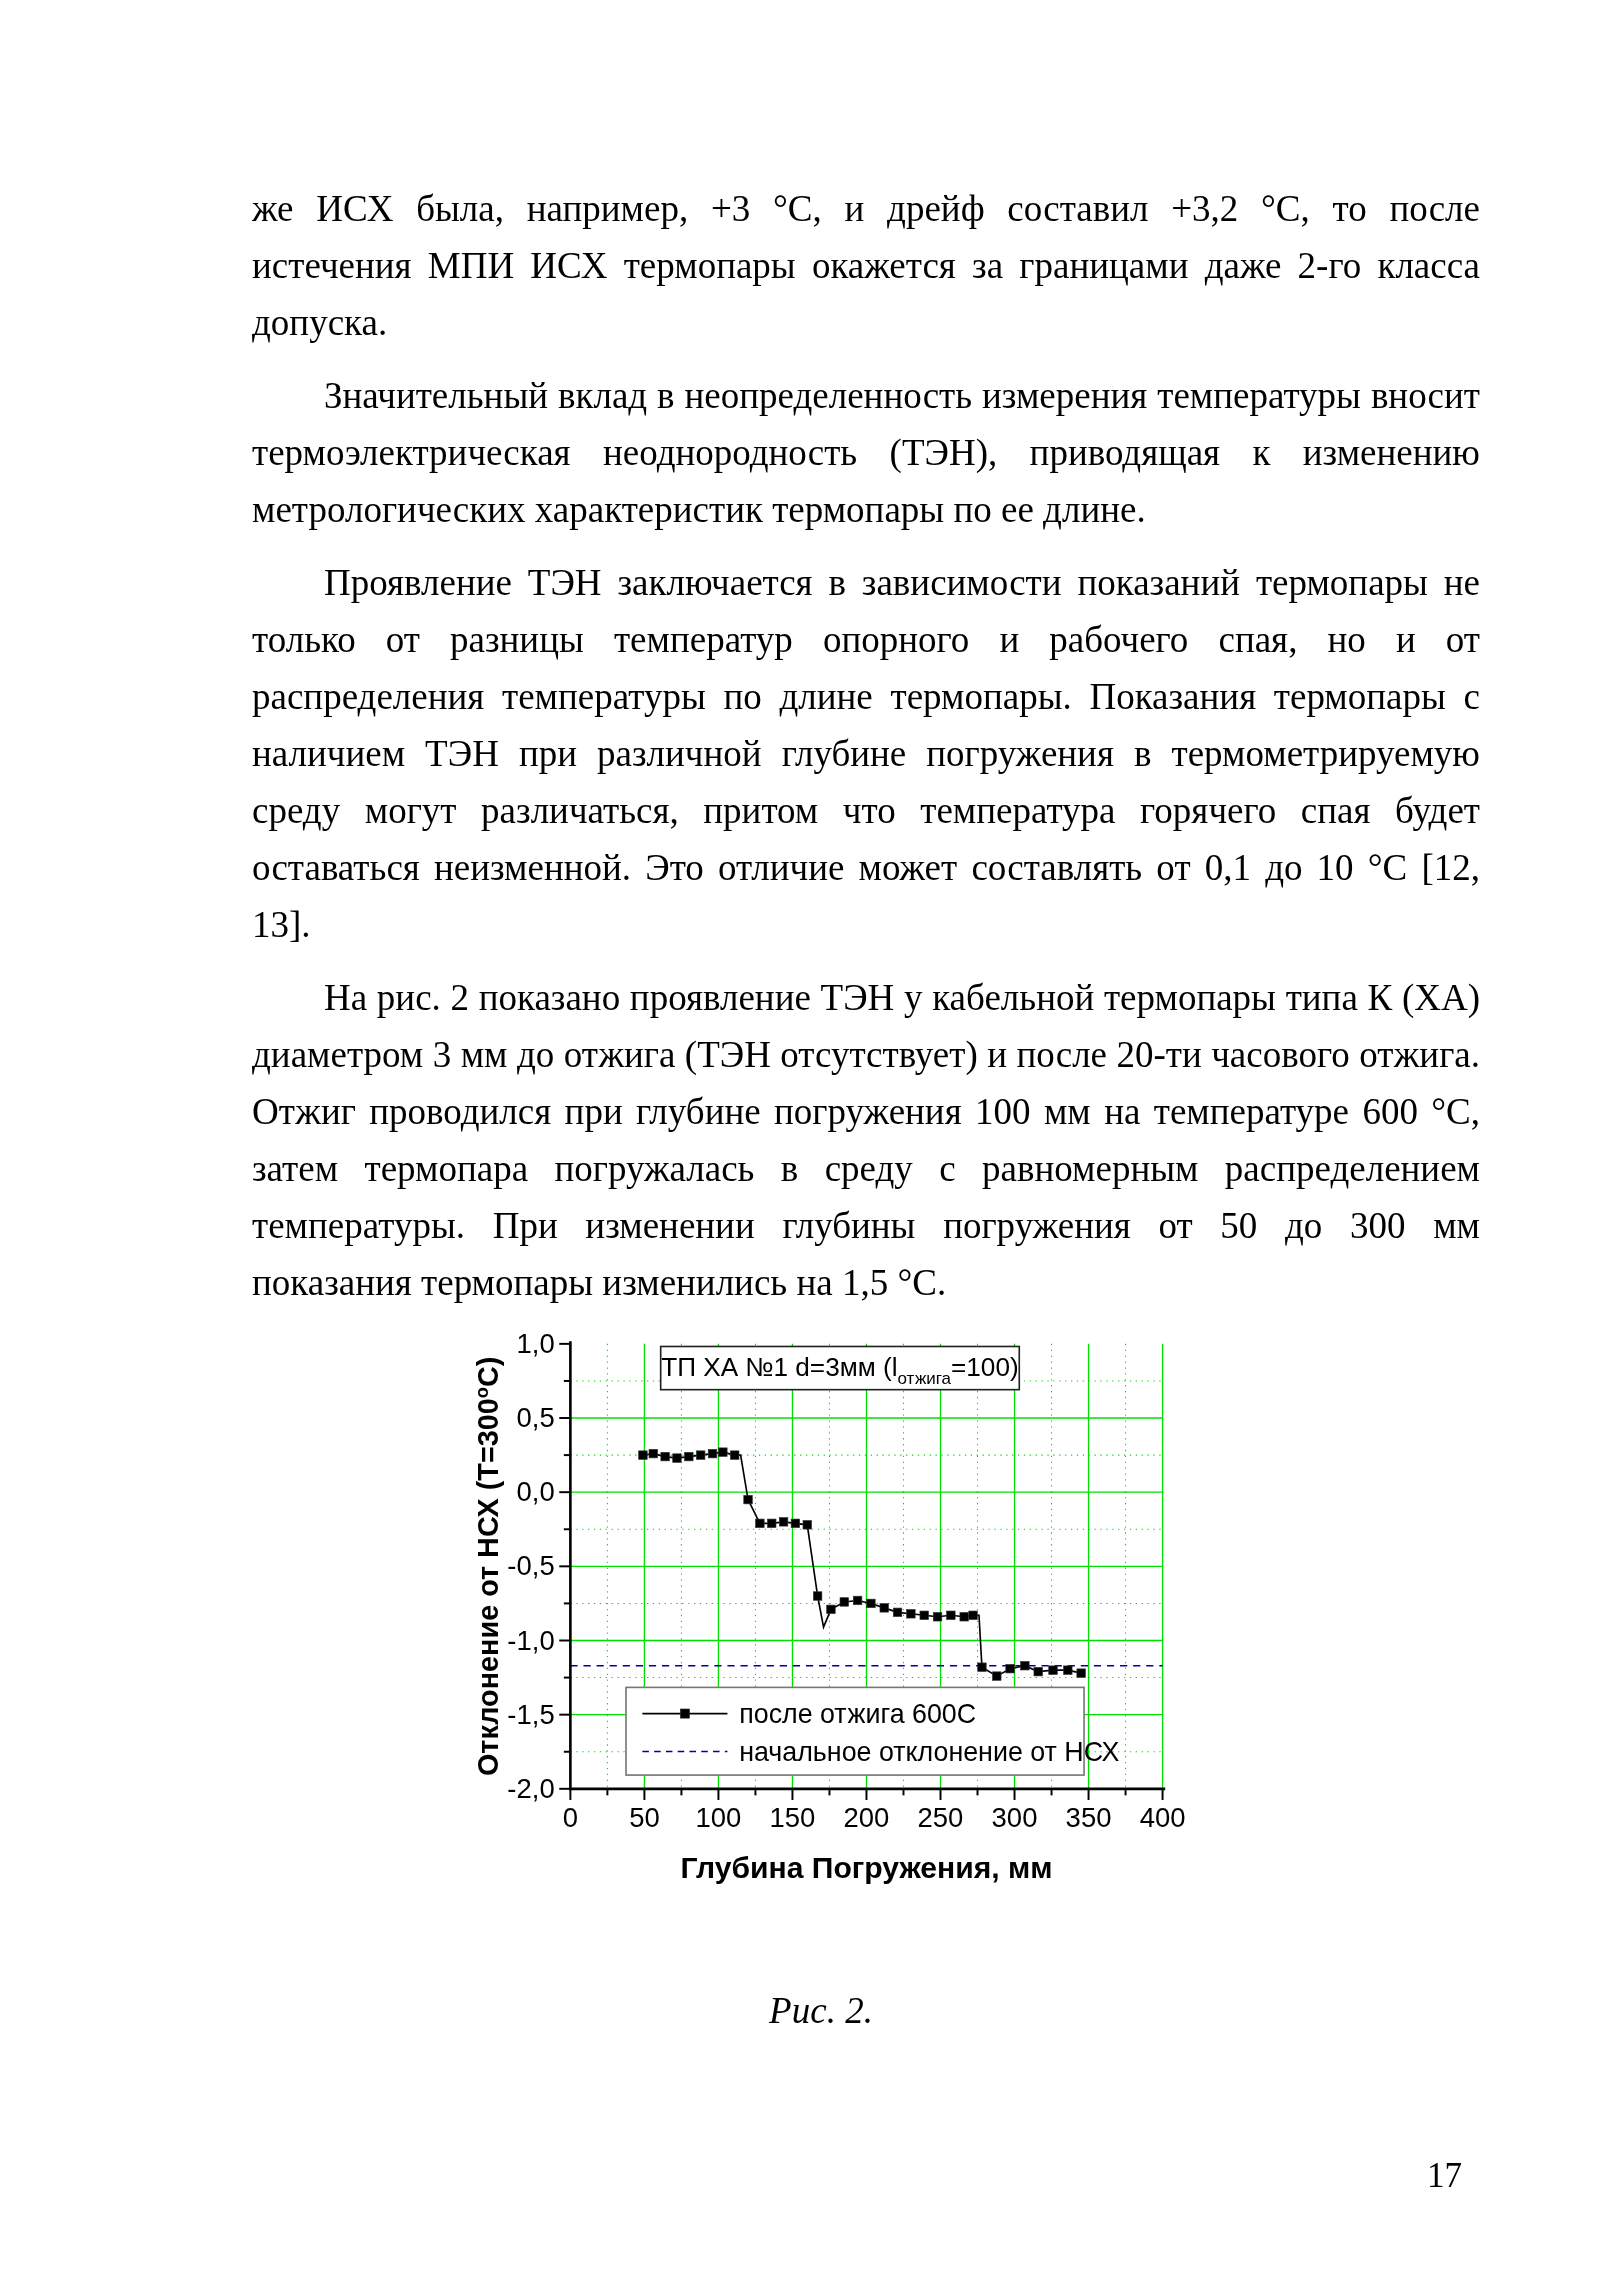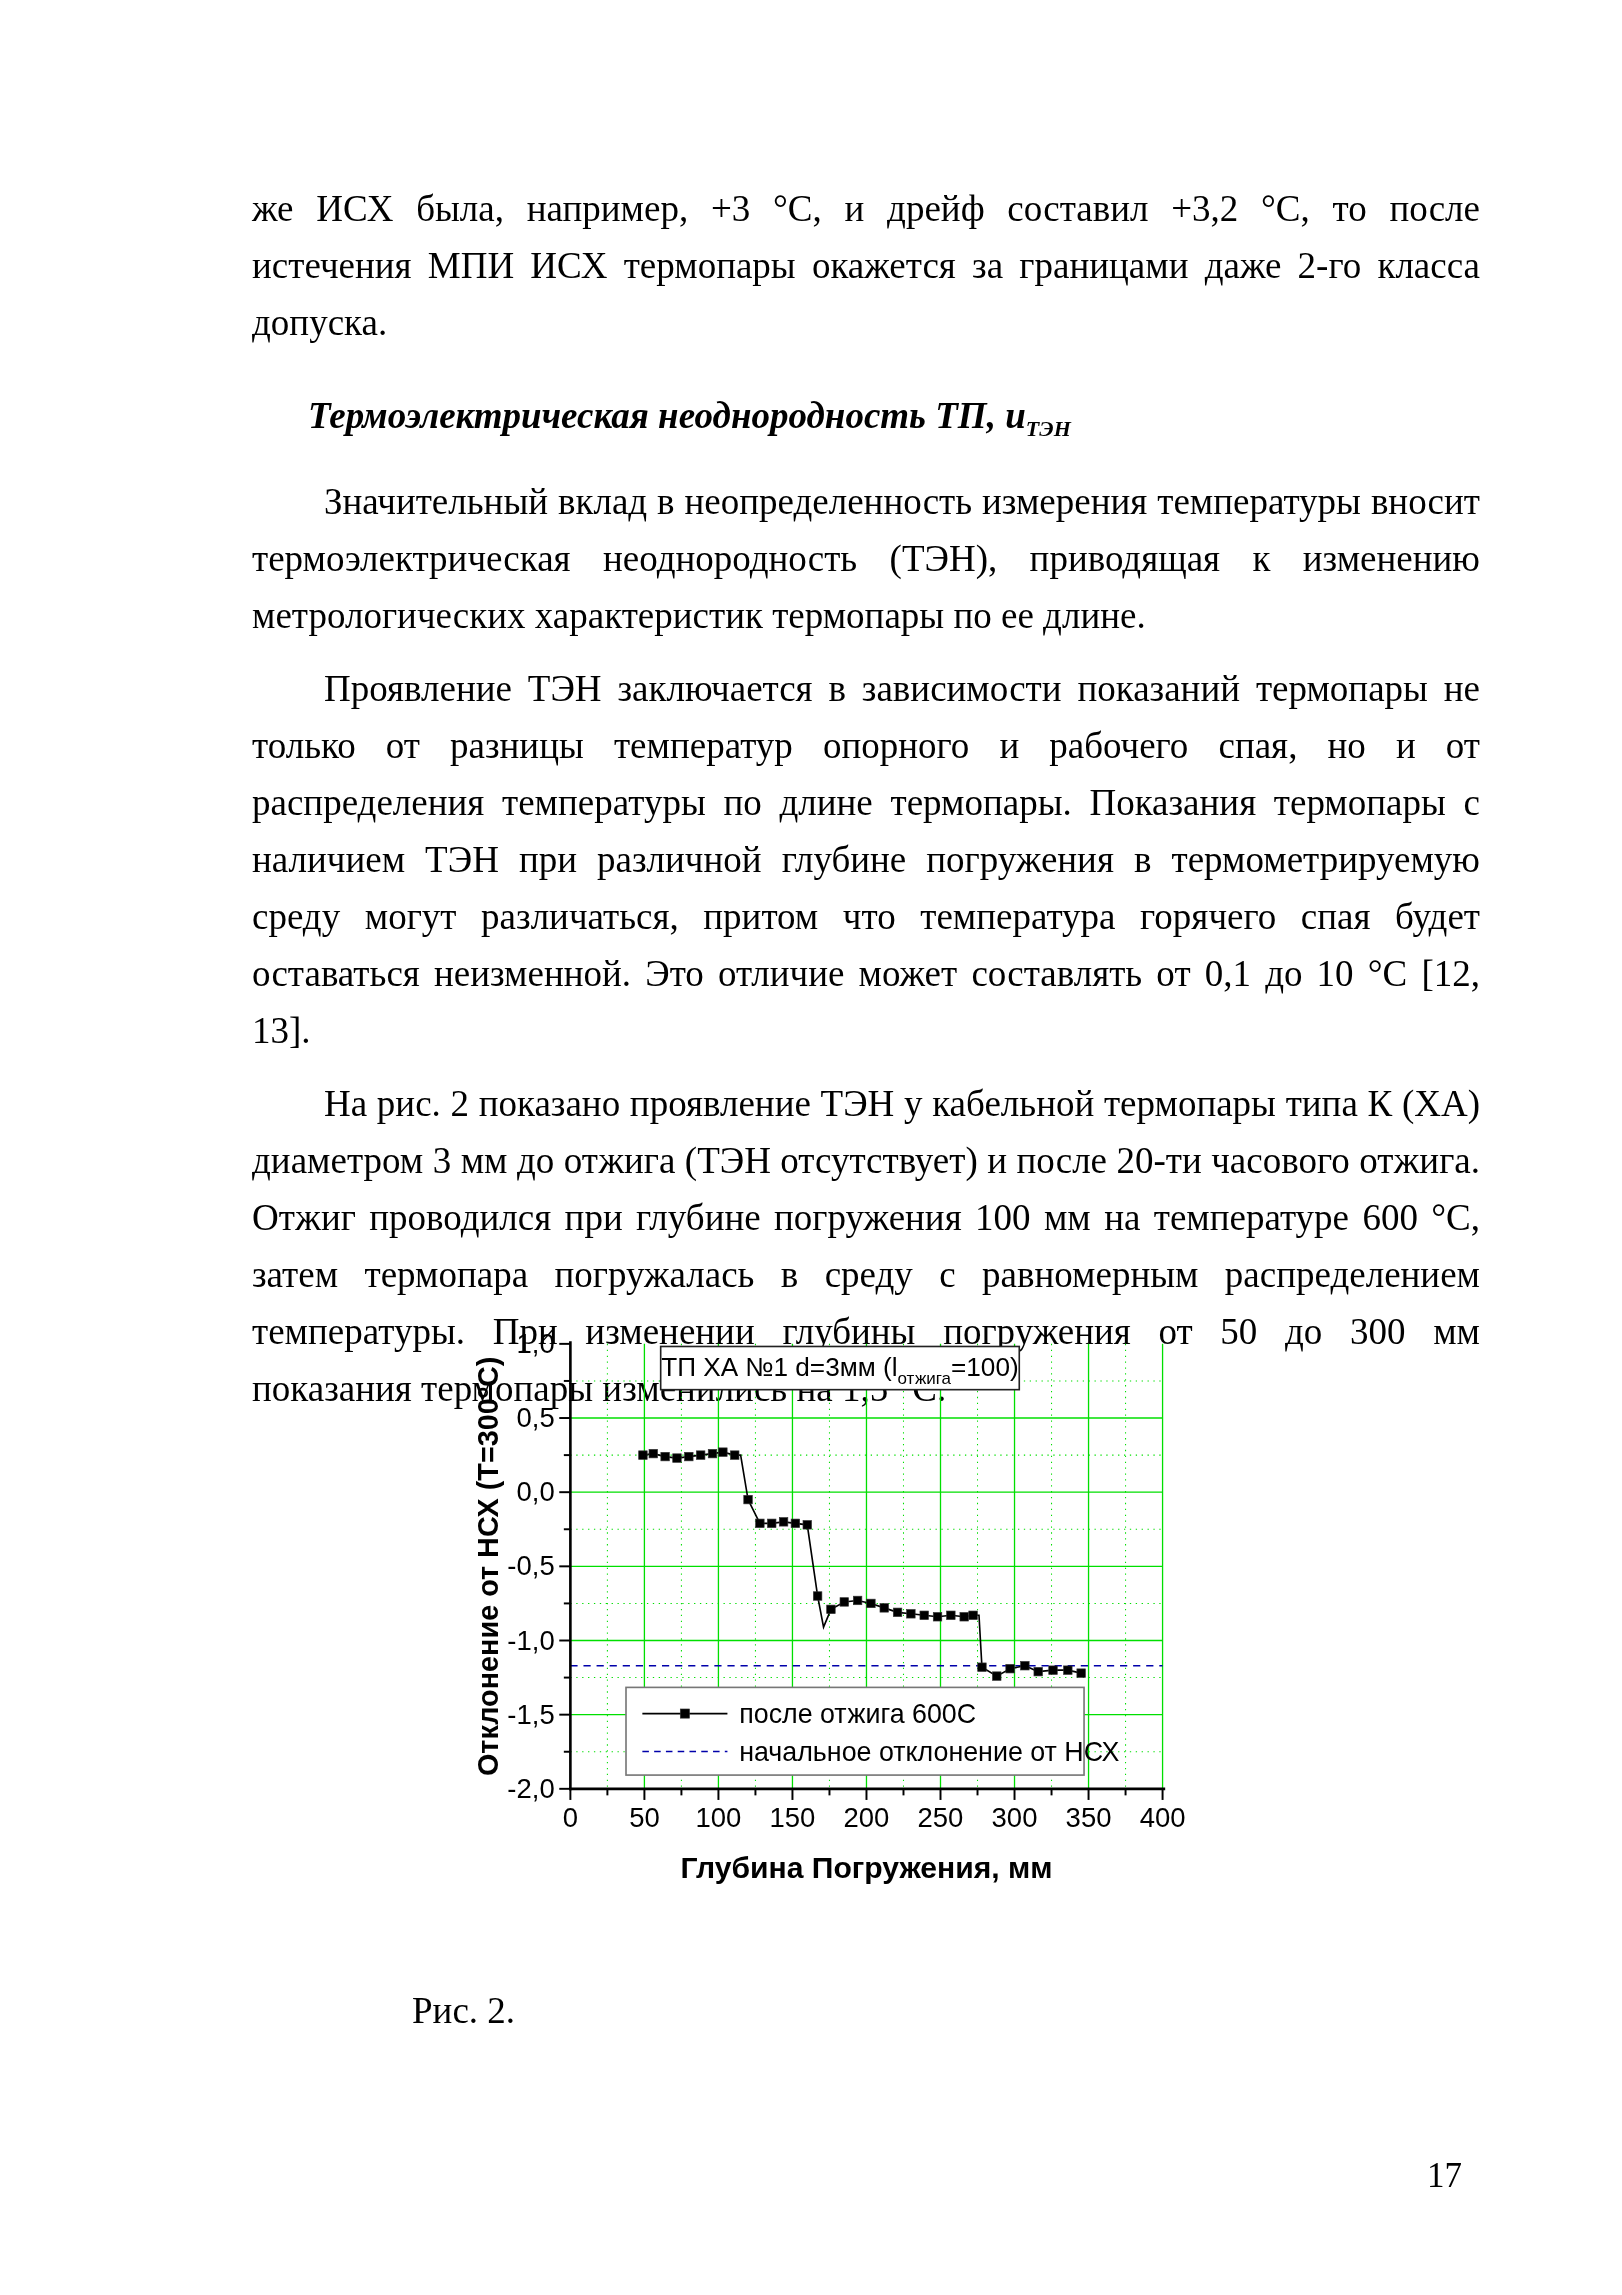--- a/index.html
+++ b/index.html
@@ -17,34 +17,33 @@
   .text-block p.continuation { text-indent:0; }
   .section-heading {
     margin:36px 0 0 0; text-indent:72px;
     font-weight:bold; font-style:italic;
     font-size:37px; line-height:57px; text-align:left;
   }
   .section-heading sub { font-size:22px; font-style:italic; }
   .chart-wrap { position:absolute; left:412px; top:1319px; width:818px; height:602px; }
   .fig-caption {
     position:absolute; left:412px; top:1989px; width:818px;
-    font-size:37px;
+    text-align:center; font-size:37px;font-style:italic;
   }
   .page-number {
     position:absolute; left:1427px; top:2156px; width:79px;
     font-size:35px; text-align:left;
   }
   svg text { font-family:"Liberation Sans", sans-serif; }
 </style>
 </head>
 <body>
 
 <div class="text-block">
   <p class="continuation">же ИСХ была, например, +3 °С, и дрейф составил +3,2 °С, то после истечения МПИ ИСХ термопары окажется за границами даже 2-го класса допуска.</p>
-  <h2 class="section-heading"><span>Термоэлектрическая неоднородность ТП, и</span><sub>ТЭН</sub></h2>
   <p>Значительный вклад в неопределенность измерения температуры вносит термоэлектрическая неоднородность (ТЭН), приводящая к изменению метрологических характеристик термопары по ее длине.</p>
   <p>Проявление ТЭН заключается в зависимости показаний термопары не только от разницы температур опорного и рабочего спая, но и от распределения температуры по длине термопары. Показания термопары с наличием ТЭН при различной глубине погружения в термометрируемую среду могут различаться, притом что температура горячего спая будет оставаться неизменной. Это отличие может составлять от 0,1 до 10 °С [12, 13].</p>
   <p>На рис. 2 показано проявление ТЭН у кабельной термопары типа К (ХА) диаметром 3 мм до отжига (ТЭН отсутствует) и после 20-ти часового отжига. Отжиг проводился при глубине погружения 100 мм на температуре 600 °С, затем термопара погружалась в среду с равномерным распределением температуры. При изменении глубины погружения от 50 до 300 мм показания термопары изменились на 1,5 °С.</p>
 </div>
 
 <div class="chart-wrap">
   <svg id="chart" width="818" height="602" viewBox="0 0 1250 920" xmlns="http://www.w3.org/2000/svg">
       <g>
         <line x1="298.5625" y1="38" x2="298.5625" y2="718" stroke="#00DF00" stroke-width="1.6" stroke-dasharray="2,7"></line>
         <line x1="355.125" y1="38" x2="355.125" y2="718" stroke="#00DF00" stroke-width="2" stroke-dasharray="none"></line>

